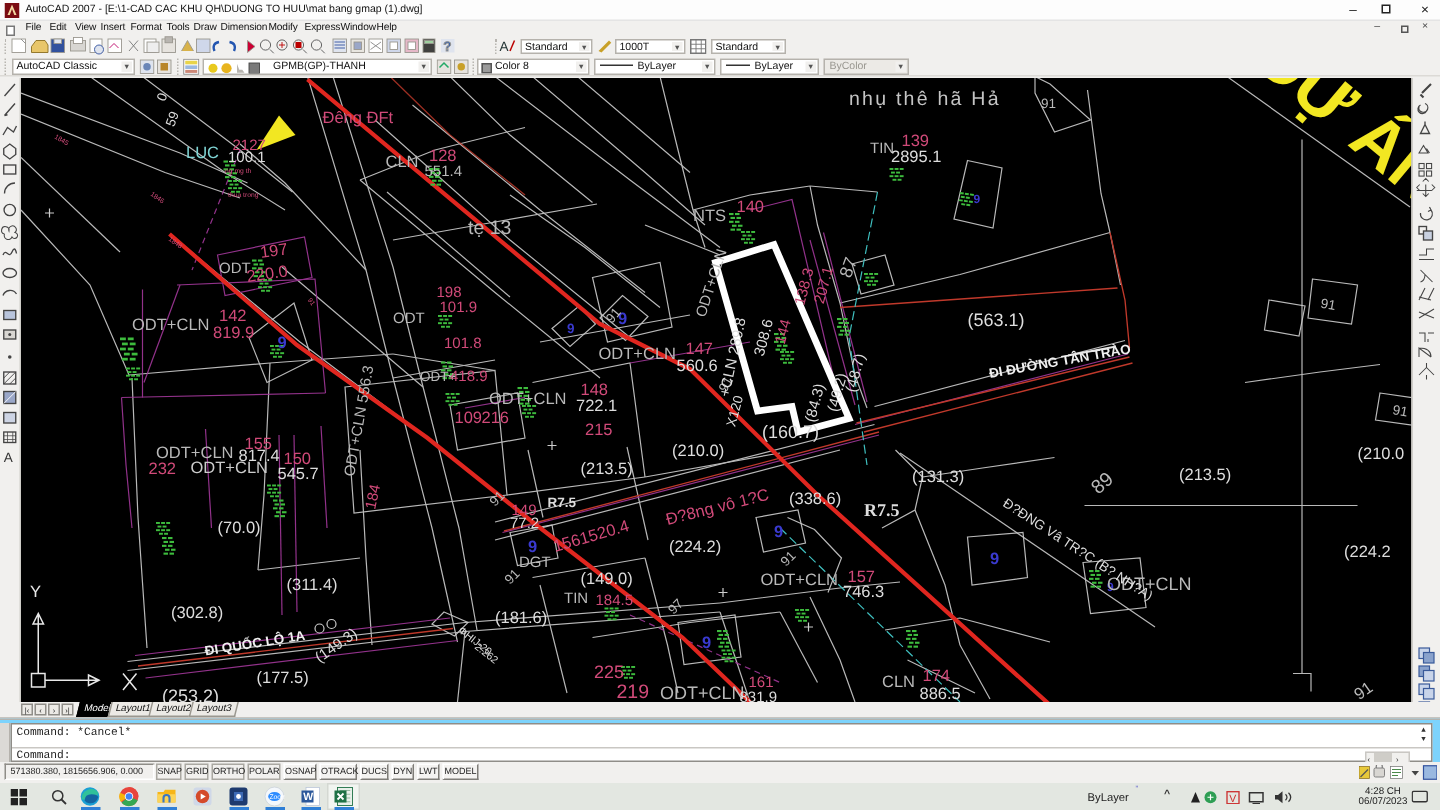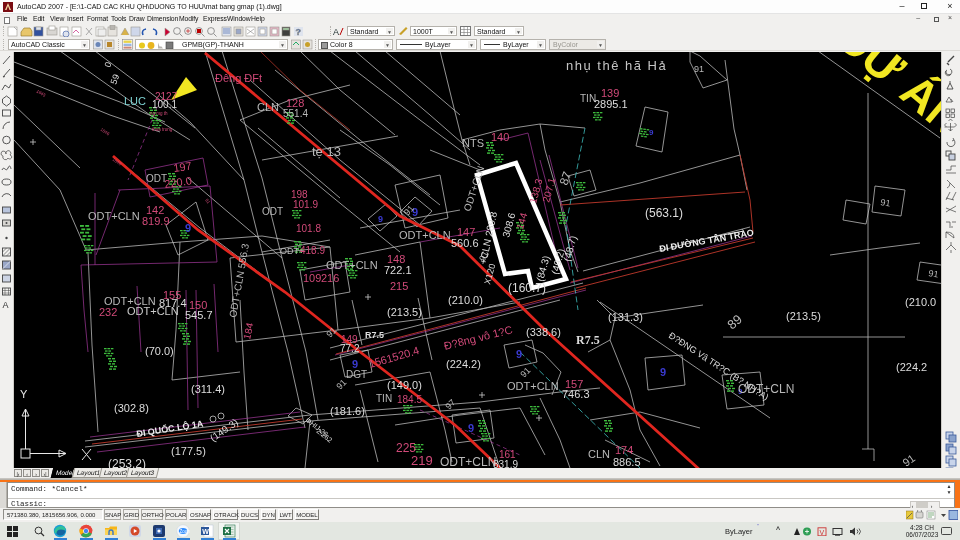--- a/index.html
+++ b/index.html
@@ -20,21 +20,21 @@
 
 #ltb{left:0;top:52px;width:14px;height:416px;background:#f1f0ee;border-right:1px solid #cfcdc8}
 #rtb{left:941px;top:52px;width:19px;height:416px;background:#f1f0ee;border-left:1px solid #cfcdc8}
 
 #cv{left:14px;top:52px;width:927px;height:416px;background:#000}
 
 #tabs{left:0;top:468px;width:960px;height:11px;background:#f1f0ee;border-bottom:1px solid #c6c4c0;font-size:7px}
 .tab{position:absolute;top:0;height:10px;line-height:9px;padding:0 3px;color:#111;border:1px solid #9a978f;border-top:none;transform:skewX(-14deg);background:#eceae6;font-size:6.5px}
 .navb{position:absolute;top:1px;width:8px;height:8px;background:#eceae6;border:1px solid #8f8d88;font-size:5px;line-height:8px;text-align:center;color:#222}
 
-#cmd{left:0;top:479px;width:960px;height:29px;background:#f97316;border-top:1px solid #b5b2ac}
+#cmd{left:0;top:479px;width:960px;height:29px;background:#7dd3fc;border-top:1px solid #b5b2ac}
 #cmdbox{position:absolute;left:7px;top:2px;width:948px;height:26px;background:#fff;border:1px solid #8f8d88;font-family:"Liberation Mono",monospace;font-size:7.5px;color:#222}
 
 #status{left:0;top:508px;width:960px;height:14px;background:#f1f0ee;font-size:6px;color:#222}
 .sbtn{position:absolute;top:1px;height:11px;line-height:11px;text-align:center;border:1px solid #aaa8a2;background:#f1f0ee;color:#222}
 .sbtn.on{border-color:#fff #7f7d78 #7f7d78 #fff;background:#f4f3f1}
 
 #task{left:0;top:522px;width:960px;height:18px;background:#e3e7e1;font-size:7px;color:#222}
 .tic{position:absolute;top:2px;width:14px;height:14px}
 .uline{position:absolute;top:15.5px;height:2.5px;background:#2f7fd6}
 </style></head>
@@ -623,21 +623,21 @@
   <span class="tab" style="left:73px">Layout1</span>
   <span class="tab" style="left:100px">Layout2</span>
   <span class="tab" style="left:127px">Layout3</span>
 </div>
 
 <div class="abs" id="cmd">
   <div style="position:absolute;left:0;top:2px;width:7px;height:26px;background:#dcdad6;border-right:1px solid #b5b2ac"></div>
   <div id="cmdbox">
     <div style="padding:2px 0 0 3px">Command: *Cancel*</div>
     <div style="position:absolute;left:0;top:15px;width:946px;border-top:1px solid #c9c7c3"></div>
-    <div style="position:absolute;left:3px;top:17px">Classic:</div>
+    <div style="position:absolute;left:3px;top:17px">Command:</div>
     <div style="position:absolute;right:1px;top:1px;width:8px;height:13px;font-size:5px;color:#333;text-align:center;line-height:6px">▲<br>▼</div>
     <div style="position:absolute;right:14px;top:18px;width:30px;height:8px;border:1px solid #c9c7c3;background:#f1f0ee;font-size:5px;color:#333;line-height:7px">‹<span style="display:inline-block;width:12px;height:6px;background:#cfcdc8;margin:0 2px"></span>›</div>
   </div>
 </div>
 
 <div class="abs" id="status">
   <div style="position:absolute;left:3px;top:1px;width:100px;height:11px;border:1px solid #aaa8a2;border-color:#8f8d88 #fff #fff #8f8d88;background:#f1f0ee;line-height:11px;padding-left:3px;font-size:6px">571380.380, 1815656.906, 0.000</div>
   <span class="sbtn" style="left:104px;width:17px">SNAP</span>
   <span class="sbtn" style="left:123px;width:16px">GRID</span>
   <span class="sbtn" style="left:141px;width:22px">ORTHO</span>

